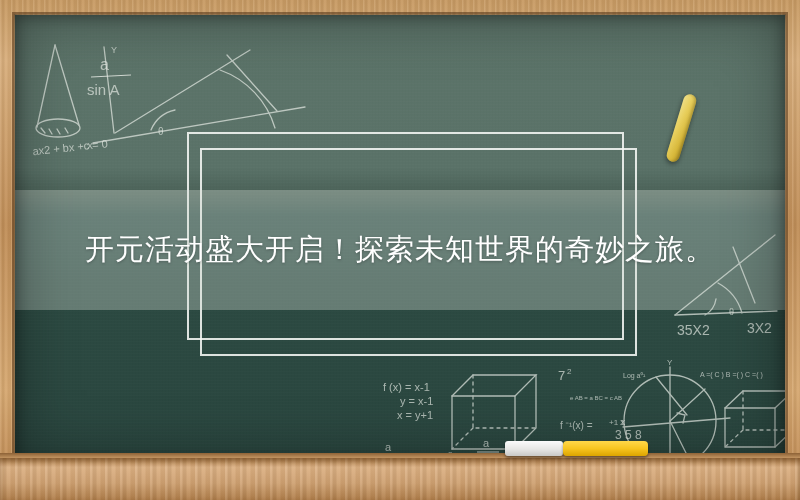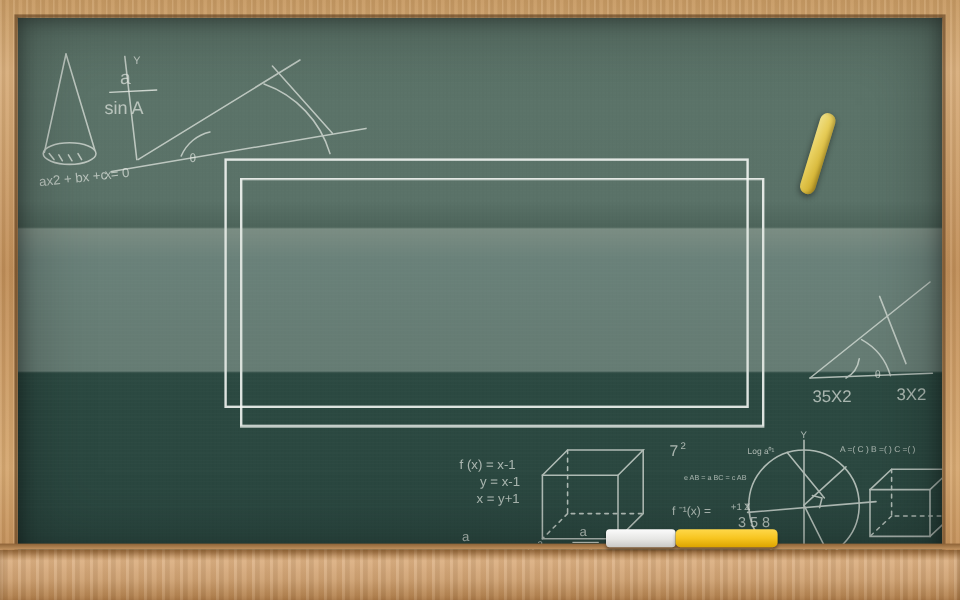--- a/index.html
+++ b/index.html
@@ -222,20 +222,21 @@
           <text x="652" y="350" font-size="8">Y</text>
           <text x="605" y="410" font-size="8">X</text>
         </g>
       </svg>
     </div>
 
     <div class="deco-frame outer"></div>
     <div class="deco-frame inner"></div>
 
     <div class="band"></div>
+    <div class="band-text">开元活动盛大开启！探索未知世界的奇妙之旅。</div>
 
     <div class="chalk-stick"></div>
 
     <div class="board-vig"></div>
   </div>
 
   <div class="tray-lip"></div>
   <div class="tray"></div>
   <div class="eraser"></div>
   <div class="tray-chalk"></div>

